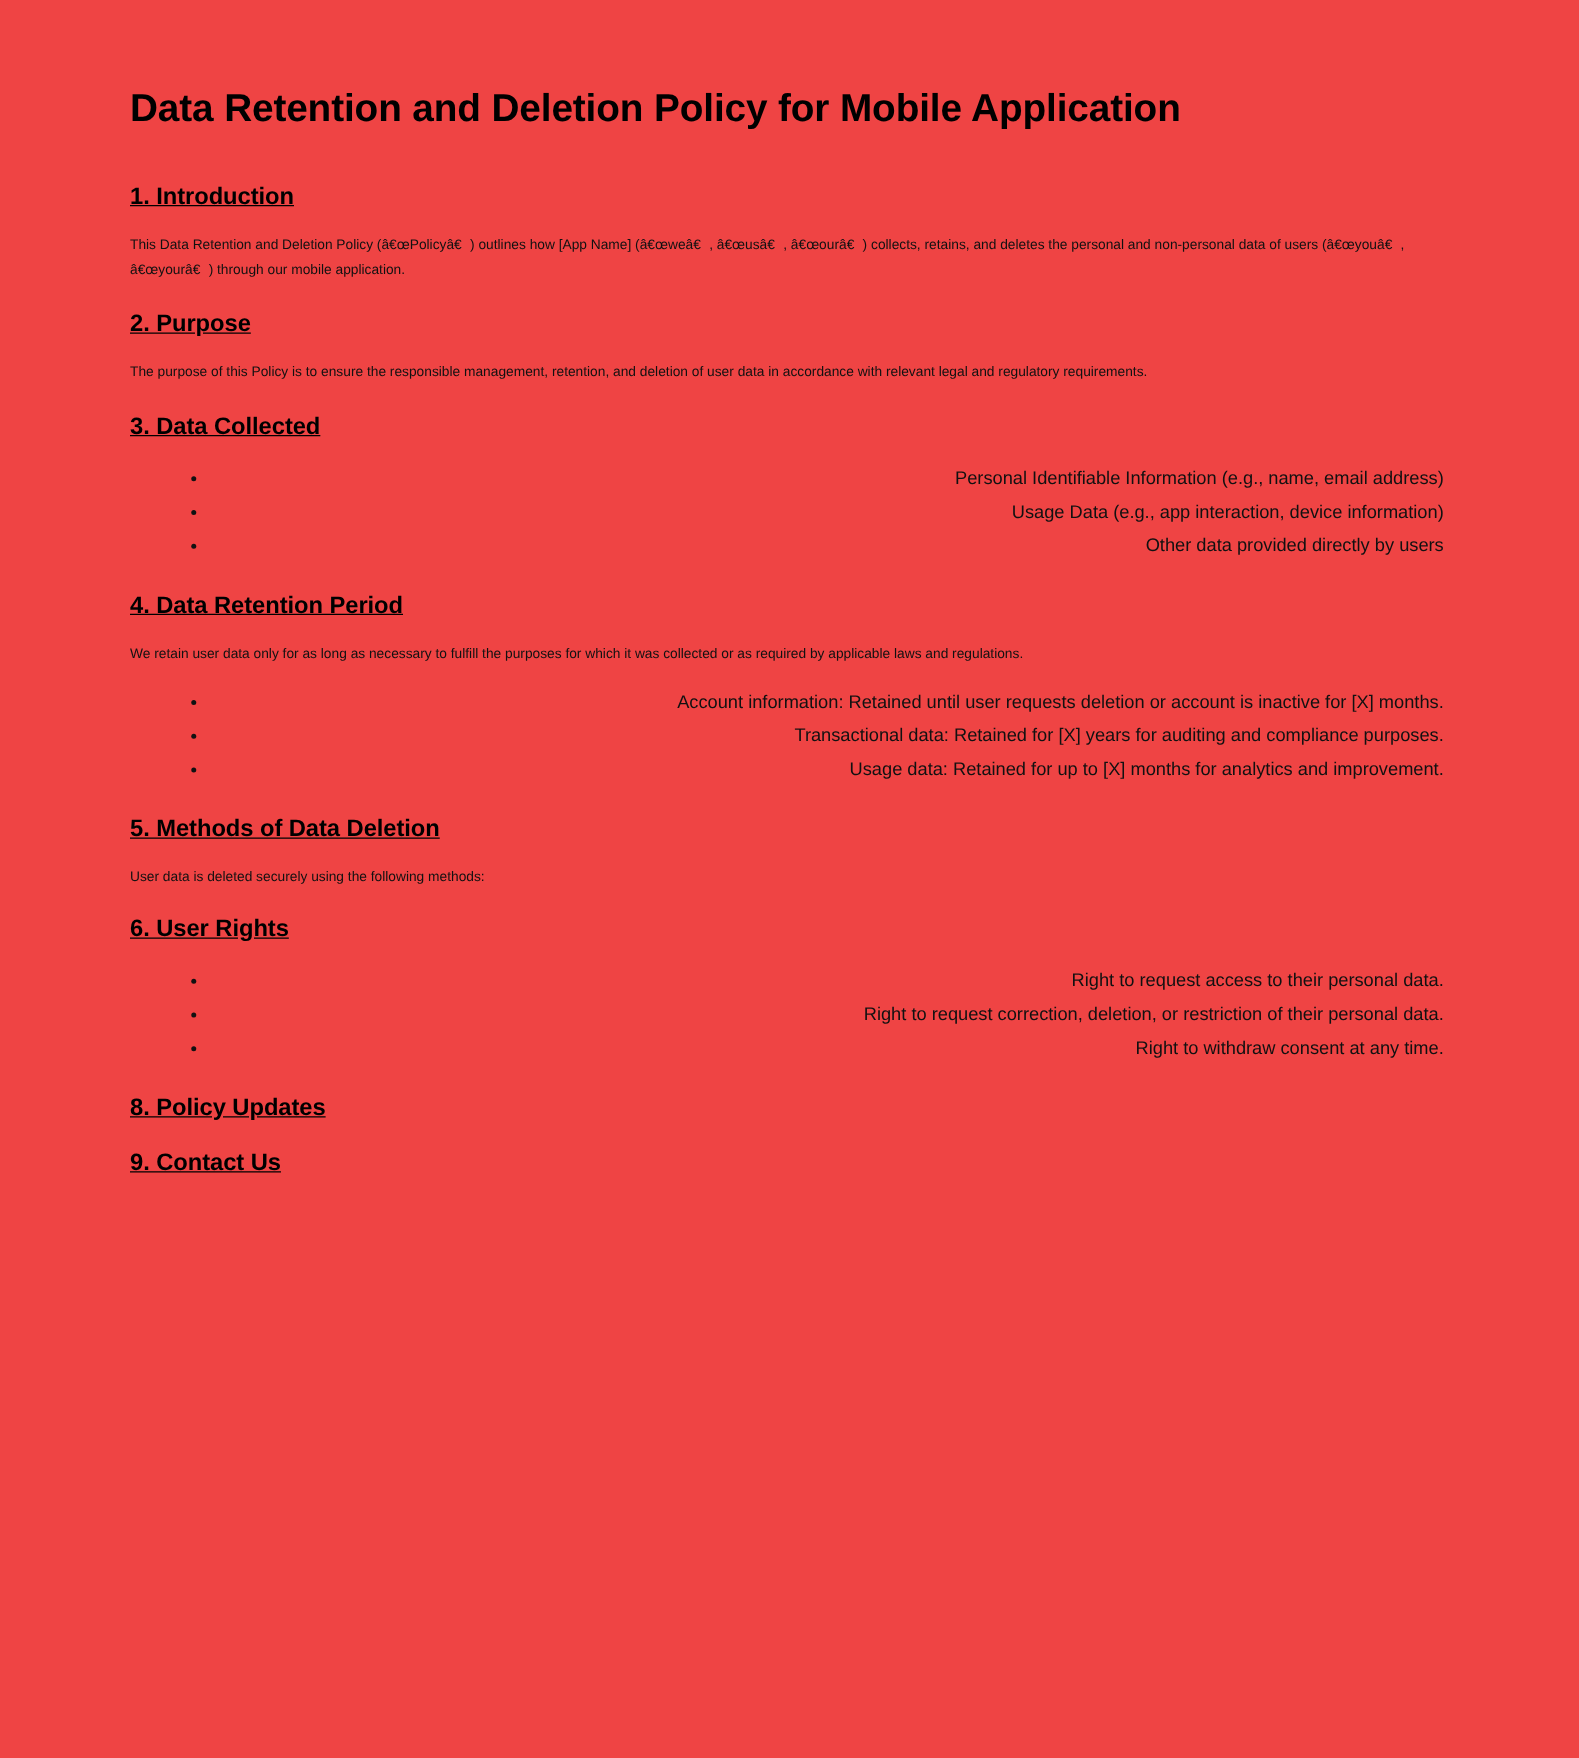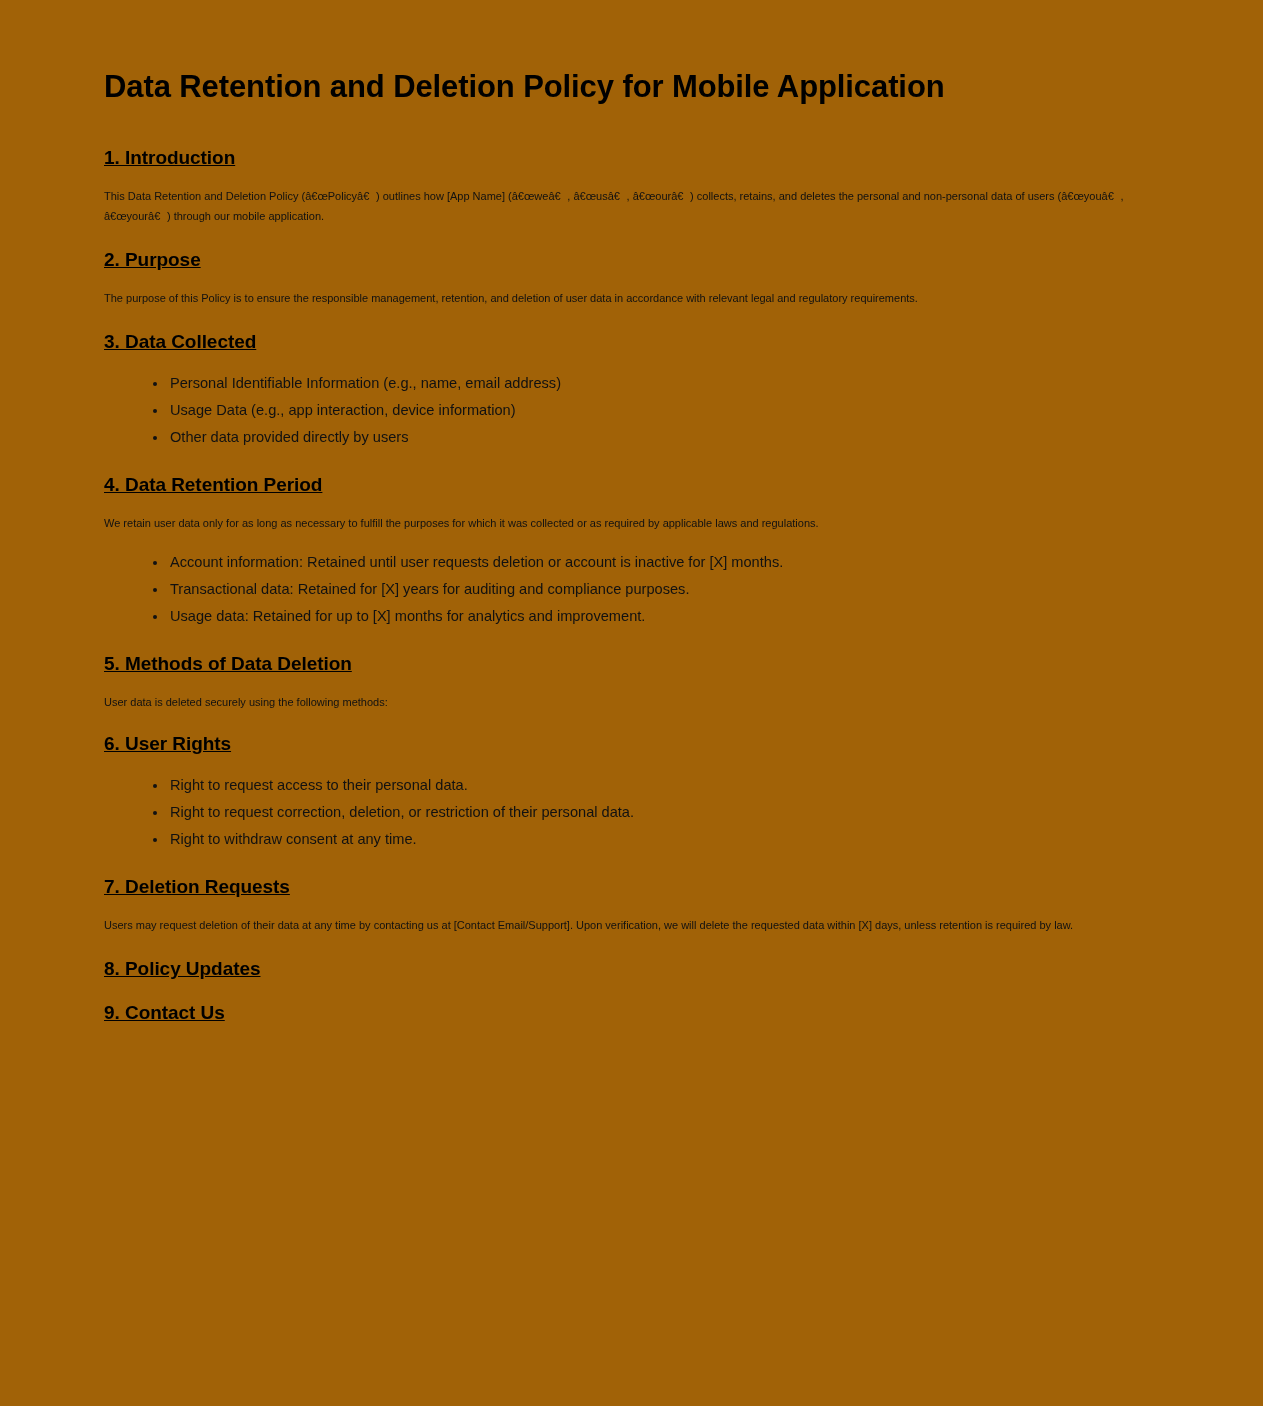--- a/index.html
+++ b/index.html
@@ -14,21 +14,21 @@
     font-family: "Liberation Sans", sans-serif;
     color: #000000;
     -webkit-font-smoothing: antialiased;
   }
   .page {
     position: relative;
     width: 1263px;
     min-height: 1406px;
     box-sizing: border-box;
     padding: 68px 108px 28px 104px;
-    background: #a16207;
+    background: #ef4444;
   }
   .doc-title {
     font-size: 31px;
     font-weight: bold;
     line-height: 1.22;
     letter-spacing: -0.1px;
     margin: 0 0 40px 0;
     color: #000;
   }
   .section {
@@ -53,20 +53,21 @@
   p.body-text.tight {
     margin-bottom: 16px;
   }
   ul.bullets,
   ol.numbers {
     margin: 0 0 22px 0;
     padding-left: 64px;
   }
   ul.bullets {
     list-style: disc;
+    text-align: right;
   }
   ol.numbers {
     list-style: decimal;
     padding-left: 70px;
   }
   ul.bullets li,
   ol.numbers li {
     font-size: 14.6px;
     line-height: 1.85;
     color: #111;
@@ -118,23 +119,19 @@
       </div>
       <div class="section">
         <h2 class="section-heading">6. User Rights</h2>
         <ul class="bullets">
           <li>Right to request access to their personal data.</li>
           <li>Right to request correction, deletion, or restriction of their personal data.</li>
           <li>Right to withdraw consent at any time.</li>
         </ul>
       </div>
       <div class="section">
-        <h2 class="section-heading">7. Deletion Requests</h2>
-        <p class="body-text">Users may request deletion of their data at any time by contacting us at [Contact Email/Support]. Upon verification, we will delete the requested data within [X] days, unless retention is required by law.</p>
-      </div>
-      <div class="section">
         <h2 class="section-heading">8. Policy Updates</h2>
       </div>
       <div class="section">
         <h2 class="section-heading">9. Contact Us</h2>
       </div>
     </div>
 </div>
 
 </body></html>

